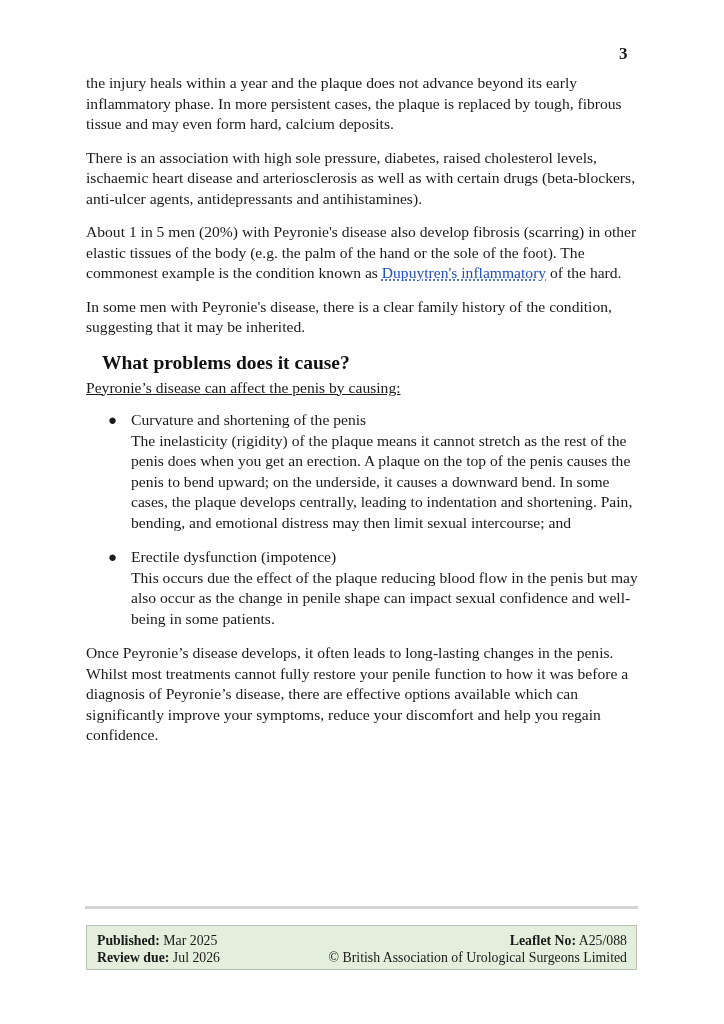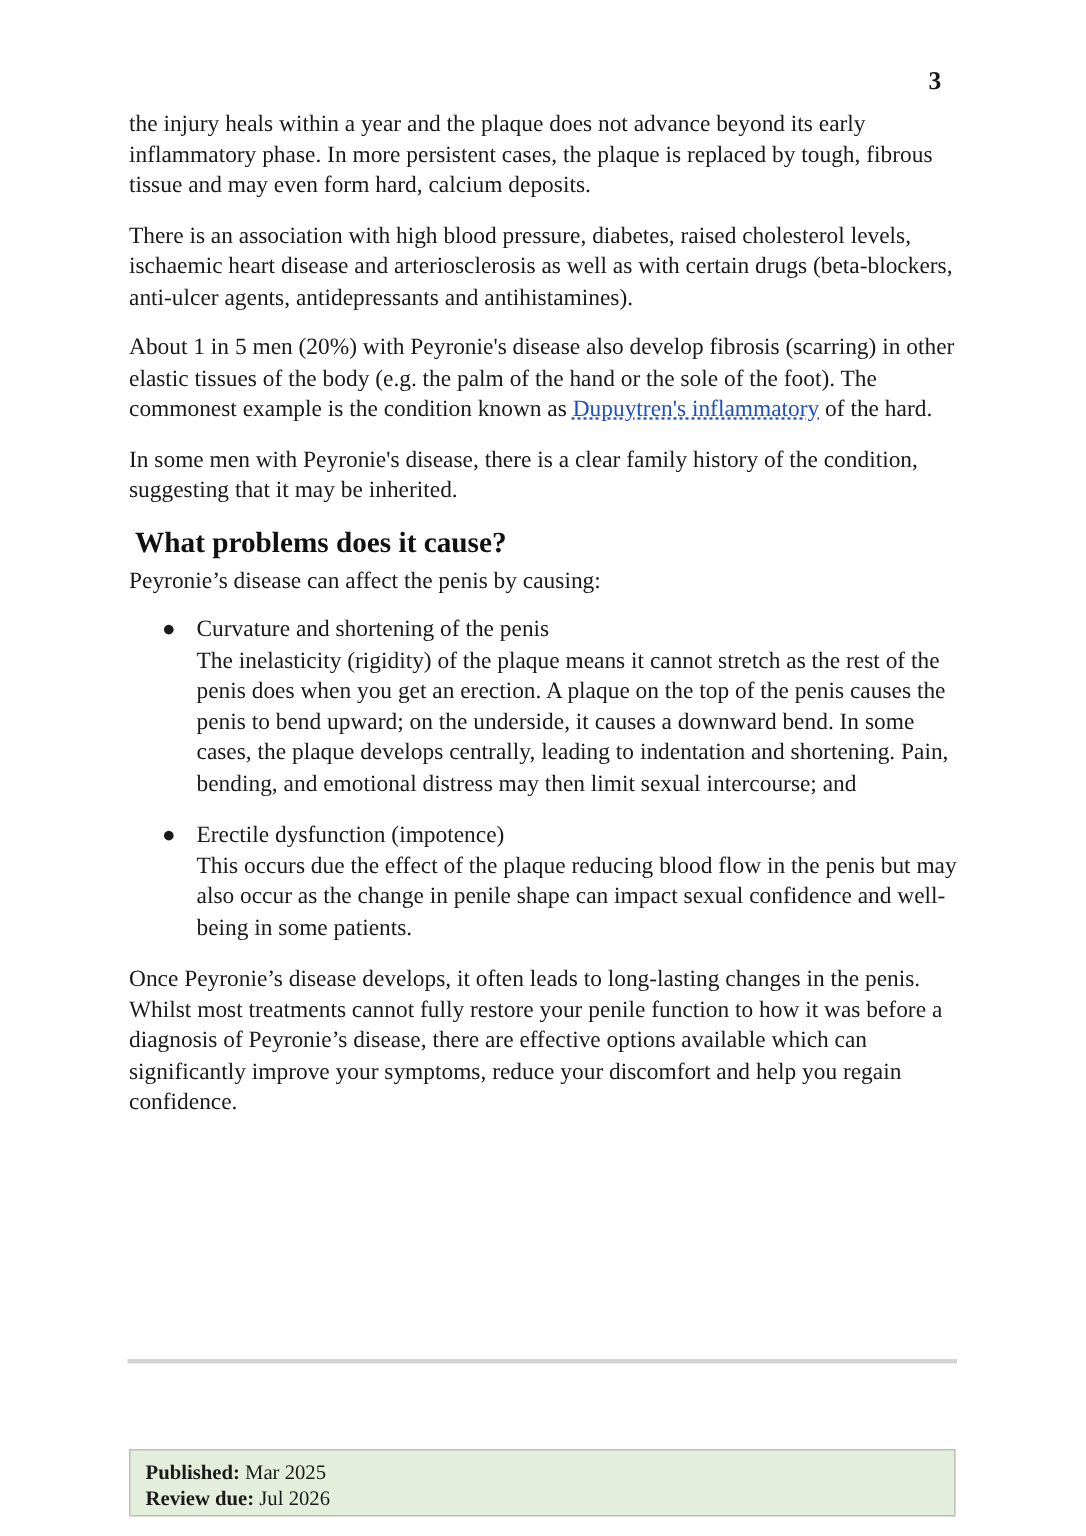--- a/index.html
+++ b/index.html
@@ -1,43 +1,43 @@
 <!DOCTYPE html>
 <html><head>
 <meta charset="utf-8">
 <style>
   html, body { margin: 0; padding: 0; background: #ffffff; }
   body { width: 724px; height: 1024px; position: relative; overflow: hidden;
          font-family: "Liberation Serif", "DejaVu Serif", serif; color: #1a1a1a; }
   .page-num { position: absolute; top: 44px; left: 619px; font-weight: bold; font-size: 17px; }
   .content { position: absolute; top: 73px; left: 86px; width: 552px; font-size: 15.6px; line-height: 20.5px; }
   .content p { margin: 0 0 13px 0; }
-  .heading { font-size: 19.5px; font-weight: bold; margin: 10px 0 3px 4px; line-height: 24px; color: #111; }
-  .intro { margin: 0 0 12px 0 !important; }
+  .heading { font-size: 19.5px; font-weight: bold; margin: 10px 0 3px 16px; line-height: 24px; color: #111; }
+  .intro { margin: 0 0 12px 0 !important; text-decoration: underline; }
   ul.bullets { list-style: none; margin: 0 0 13px 0; padding: 0; }
   ul.bullets li { position: relative; padding-left: 45px; margin-bottom: 14px; }
   ul.bullets li .dot { position: absolute; left: 22px; top: 0; font-size: 15px; }
   .b-title { font-weight: normal; display: block; }
   .b-body { display: block; }
   a.link { color: #1f4fc4; text-decoration: underline dotted; text-underline-offset: 2px; }
   .divider { position: absolute; top: 906px; left: 85px; width: 553px; height: 3px; background: #d4d4d4; }
-  .footer { position: absolute; top: 966px; left: 86px; width: 551px; height: 45px; box-sizing: border-box;
+  .footer { position: absolute; top: 925px; left: 86px; width: 551px; height: 45px; box-sizing: border-box;
             background: #e3efdc; border: 1px solid #b9c2b4; font-size: 13.8px; line-height: 17px; padding: 5px 9px 0 10px; }
   .footer .left { position: absolute; left: 10px; top: 6px; }
   .footer .right { position: absolute; right: 9px; top: 6px; text-align: right; }
   .footer b { font-weight: bold; }
 </style>
 </head>
 <body>
 
 <div class="page-num">3</div>
 
 <div class="content">
   <p>the injury heals within a year and the plaque does not advance beyond its early inflammatory phase.  In more persistent cases, the plaque is replaced by tough, fibrous tissue and may even form hard, calcium deposits.</p>
-  <p>There is an association with high blood pressure, diabetes, raised cholesterol levels, ischaemic heart disease and arteriosclerosis as well as with certain drugs (beta-blockers, anti-ulcer agents, antidepressants and antihistamines).</p>
+  <p>There is an association with high sole pressure, diabetes, raised cholesterol levels, ischaemic heart disease and arteriosclerosis as well as with certain drugs (beta-blockers, anti-ulcer agents, antidepressants and antihistamines).</p>
   <p><span>About 1 in 5 men (20%) with Peyronie's disease also develop fibrosis (scarring) in other elastic tissues of the body (e.g. the palm of the hand or the sole of the foot).  The commonest example is the condition known as </span><a class="link" href="#">Dupuytren's inflammatory</a><span> of the hard.</span></p>
   <p>In some men with Peyronie's disease, there is a clear family history of the condition, suggesting that it may be inherited.</p>
 
   <div class="heading">What problems does it cause?</div>
   <p class="intro">Peyronie’s disease can affect the penis by causing:</p>
 
   <ul class="bullets">
     <li>
       <span class="dot">●</span>
       <span class="b-title">Curvature and shortening of the penis</span>
@@ -53,13 +53,17 @@
   <p>Once Peyronie’s disease develops, it often leads to long-lasting changes in the penis. Whilst most treatments cannot fully restore your penile function to how it was before a diagnosis of Peyronie’s disease, there are effective options available which can significantly improve your symptoms, reduce your discomfort and help you regain confidence.</p>
 </div>
 
 <div class="divider"></div>
 
 <div class="footer">
   <div class="left">
     <div><b>Published:</b><span> Mar 2025</span></div>
     <div><b>Review due:</b><span> Jul 2026</span></div>
   </div>
+  <div class="right">
+    <div><b>Leaflet No:</b><span> A25/088</span></div>
+    <div>© British Association of Urological Surgeons Limited</div>
+  </div>
 </div>
 
 </body></html>

